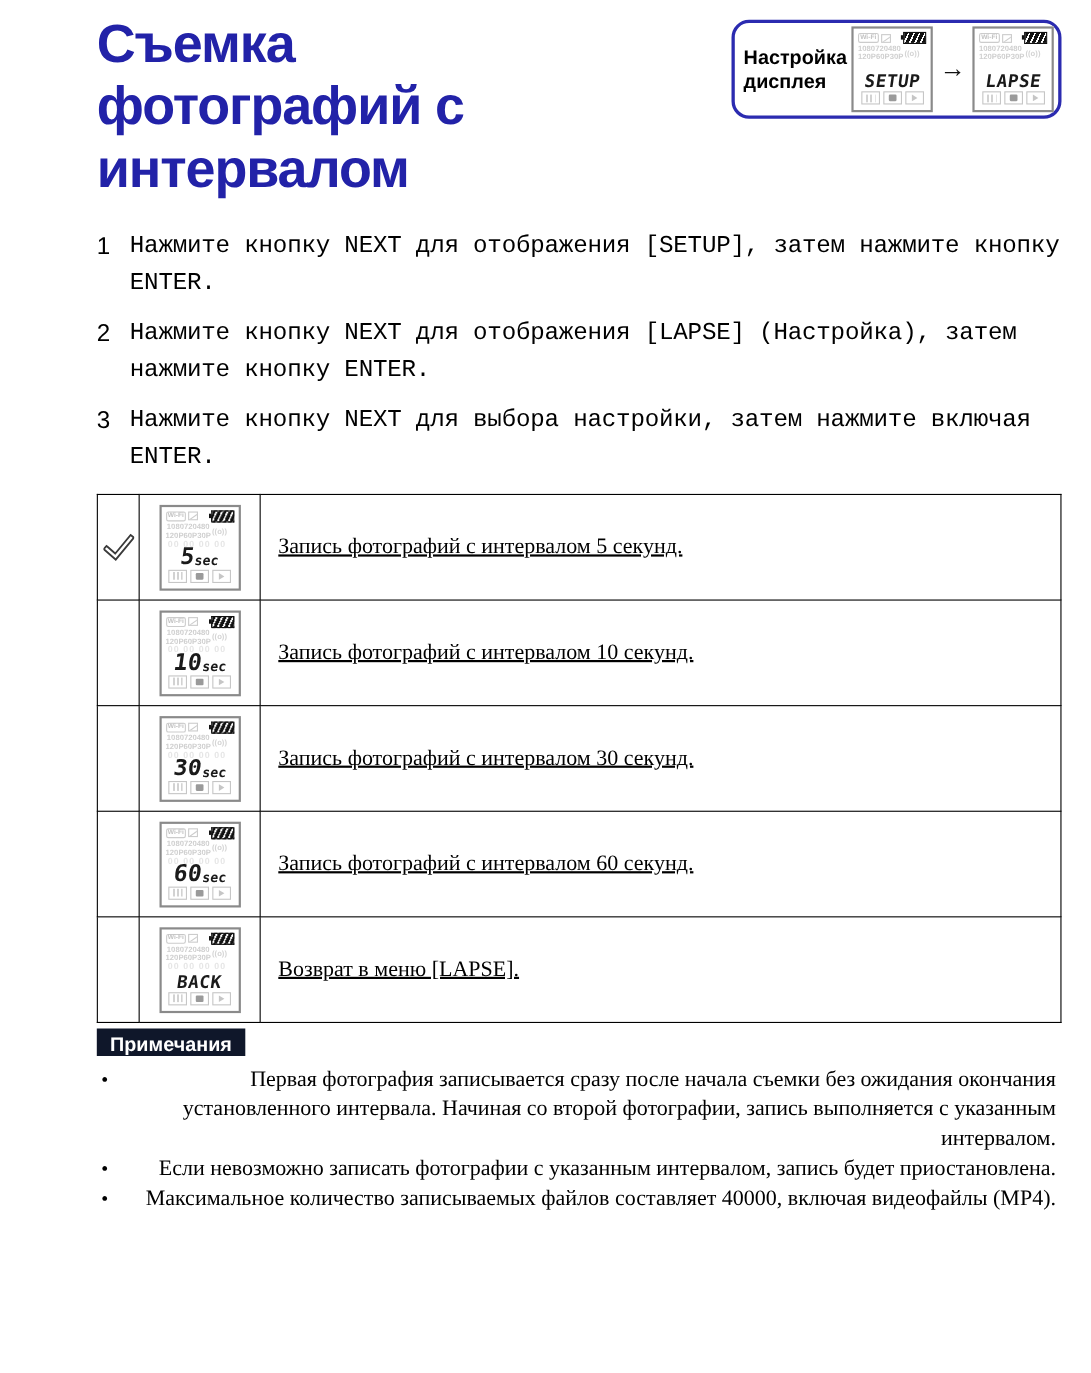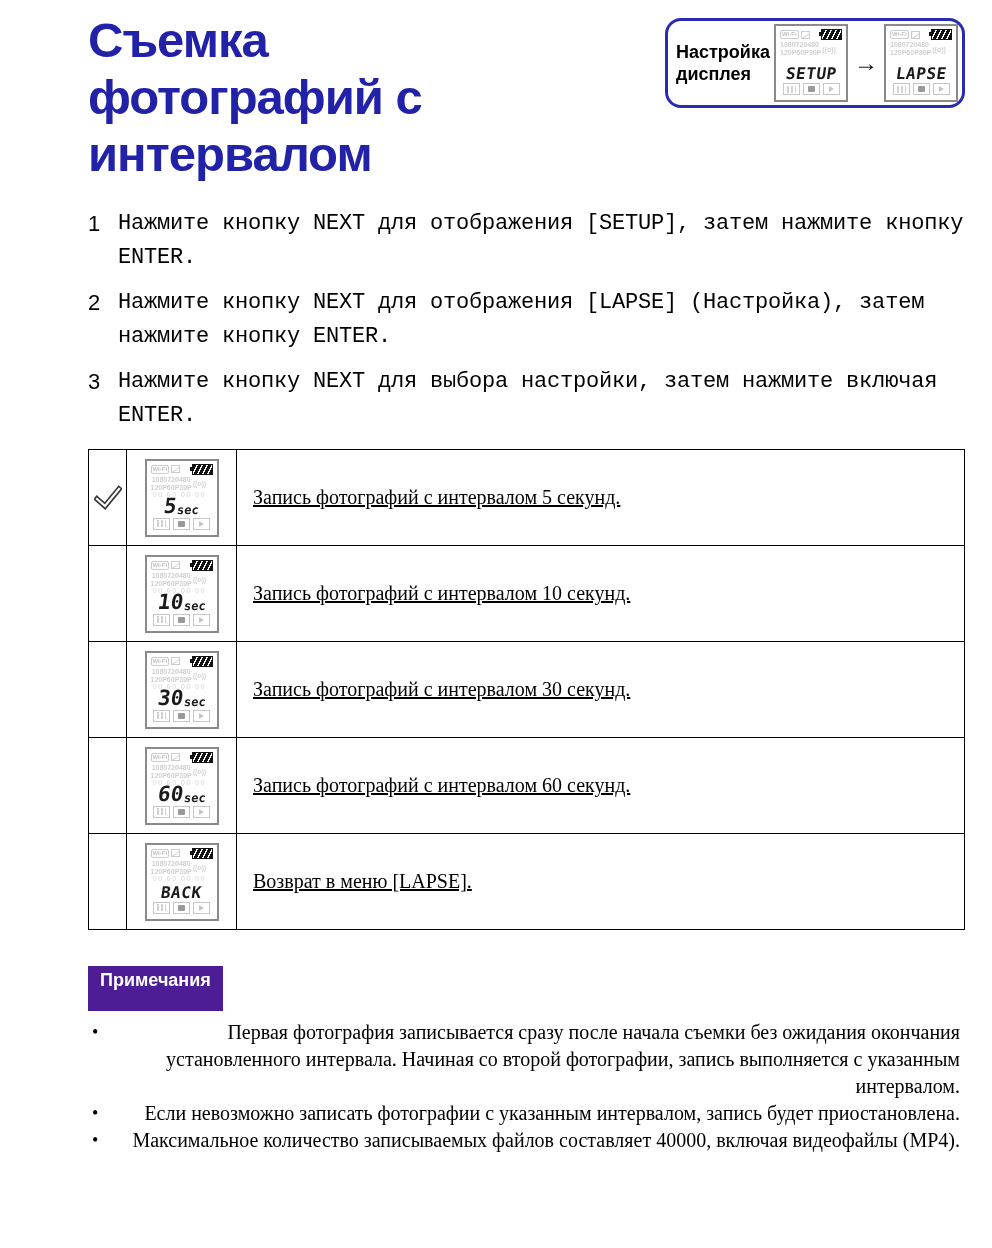--- a/index.html
+++ b/index.html
@@ -65,22 +65,22 @@
   
   table.settings { margin-top:16px; width:877px; border-collapse:collapse; }
   table.settings td { border:1px solid #000; height:96px; vertical-align:middle; }
   td.c-check { width:38px; text-align:center; }
   td.c-lcd   { width:110px; text-align:center; }
   td.c-lcd .lcd { margin:0 auto; }
   td.c-desc  { padding-left:16px; font-family:"Liberation Serif", serif; font-size:20px;text-decoration:underline; }
   .check-svg { display:inline-block; vertical-align:middle; }
 
   
-  .notes-badge { display:inline-block; margin-top:36px; background:#4c1d95; color:#fff;
-                 font-weight:bold; font-size:18px; line-height:22px; padding:3px 12px 20px; }
+  .notes-badge { display:inline-block; margin-top:5px; background:#0f172a; color:#fff;
+                 font-weight:bold; font-size:18px; line-height:22px; padding:3px 12px 0; }
   .notes { margin-top:8px; list-style:none; }
   .note { display:flex; font-family:"Liberation Serif", serif; font-size:20px;
           line-height:27px; }
   .note .bullet { width:22px; flex:none; font-size:18px; padding-left:4px; }
   .note .note-text { flex:1; max-width:850px;text-align:right; }
 </style>
 </head>
 <body>
 
 <div class="page">

